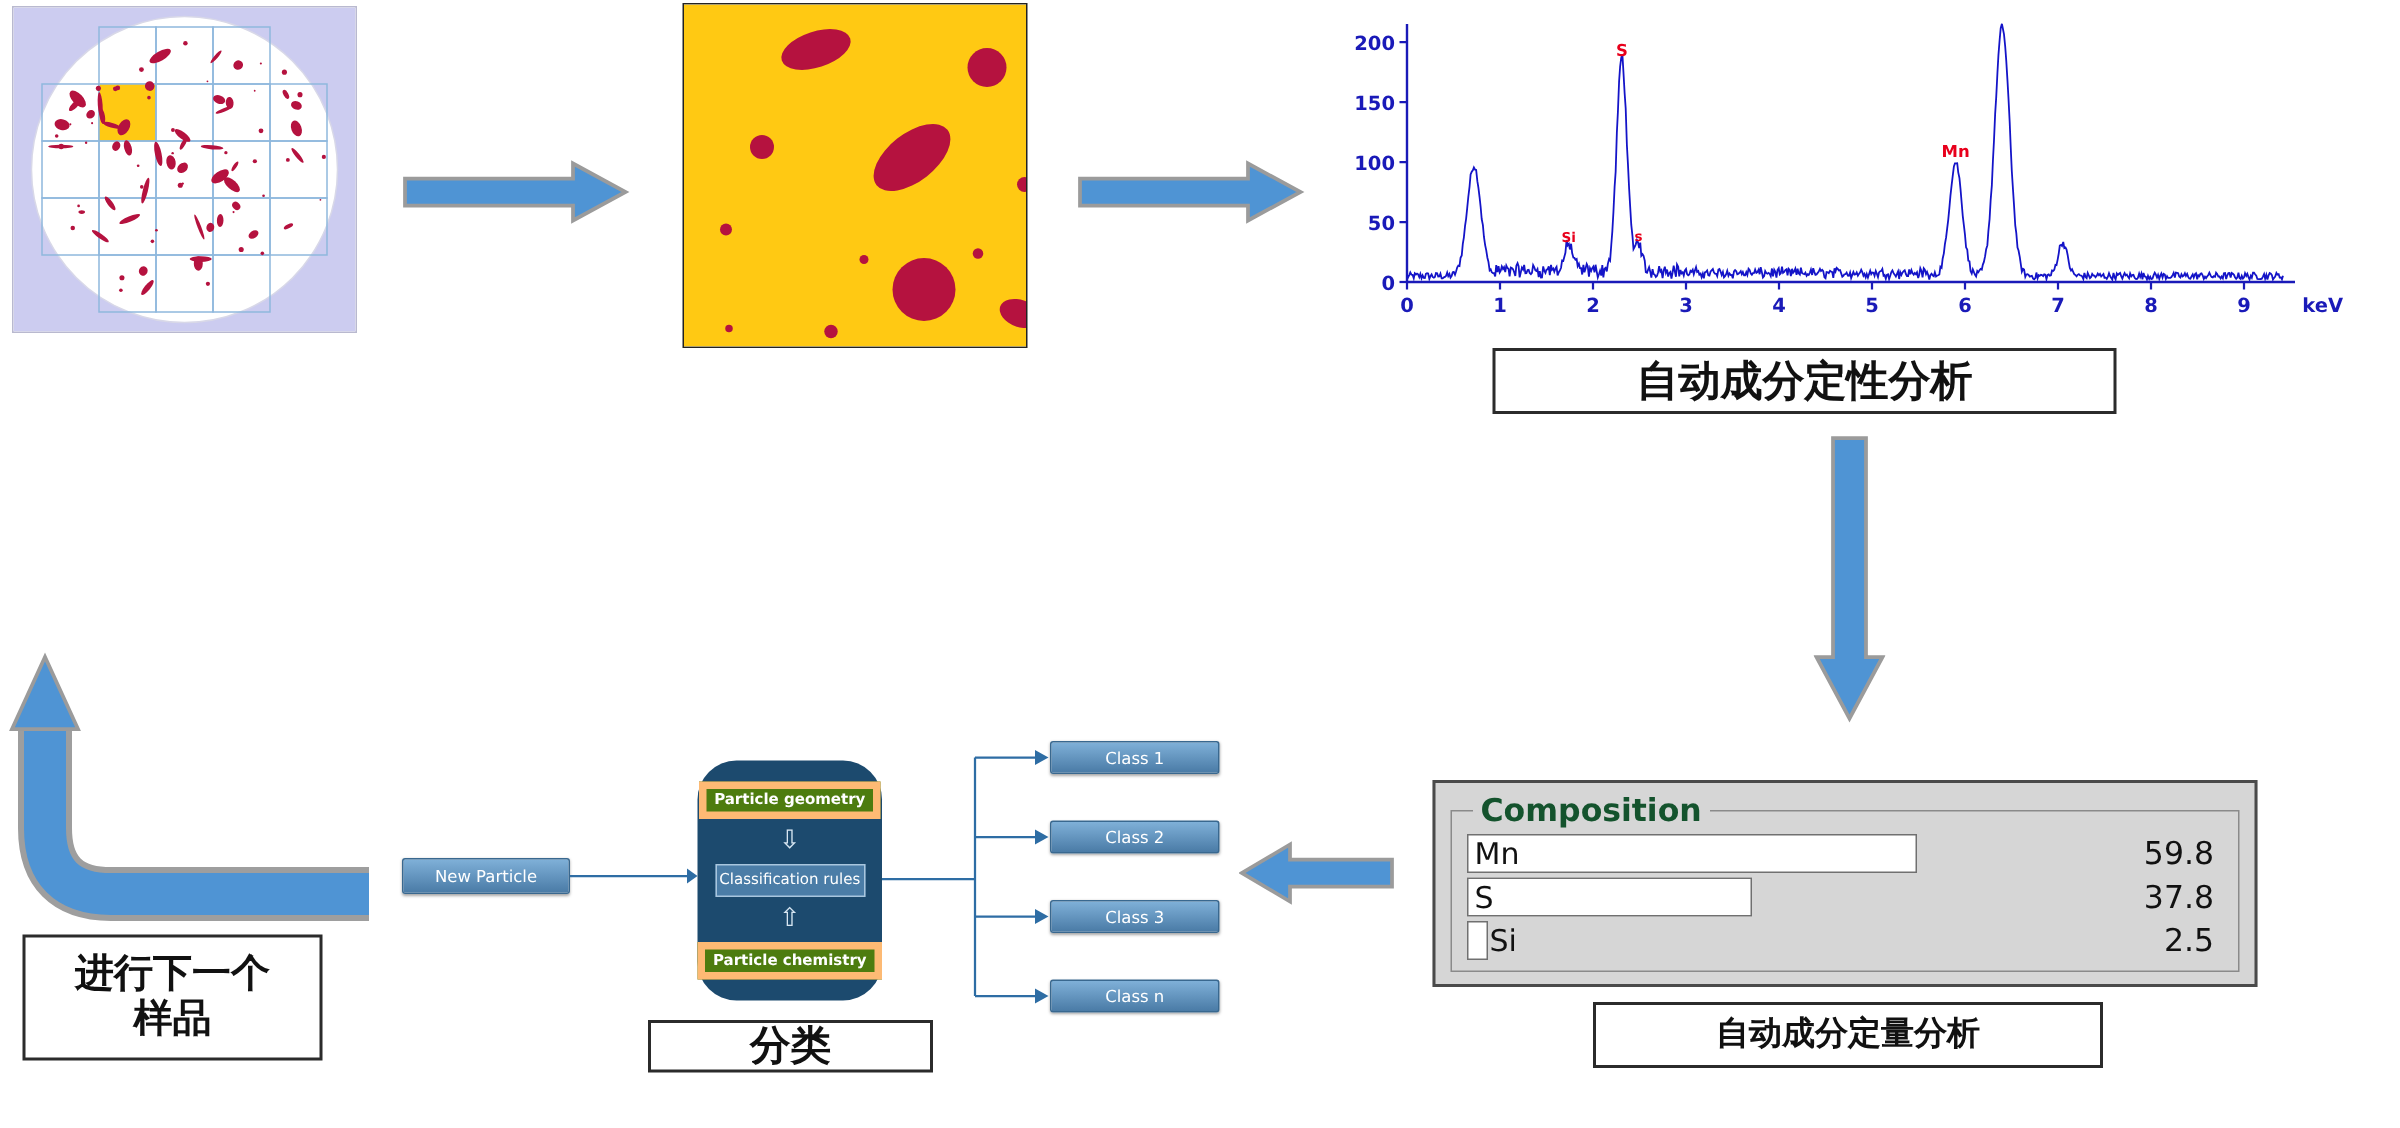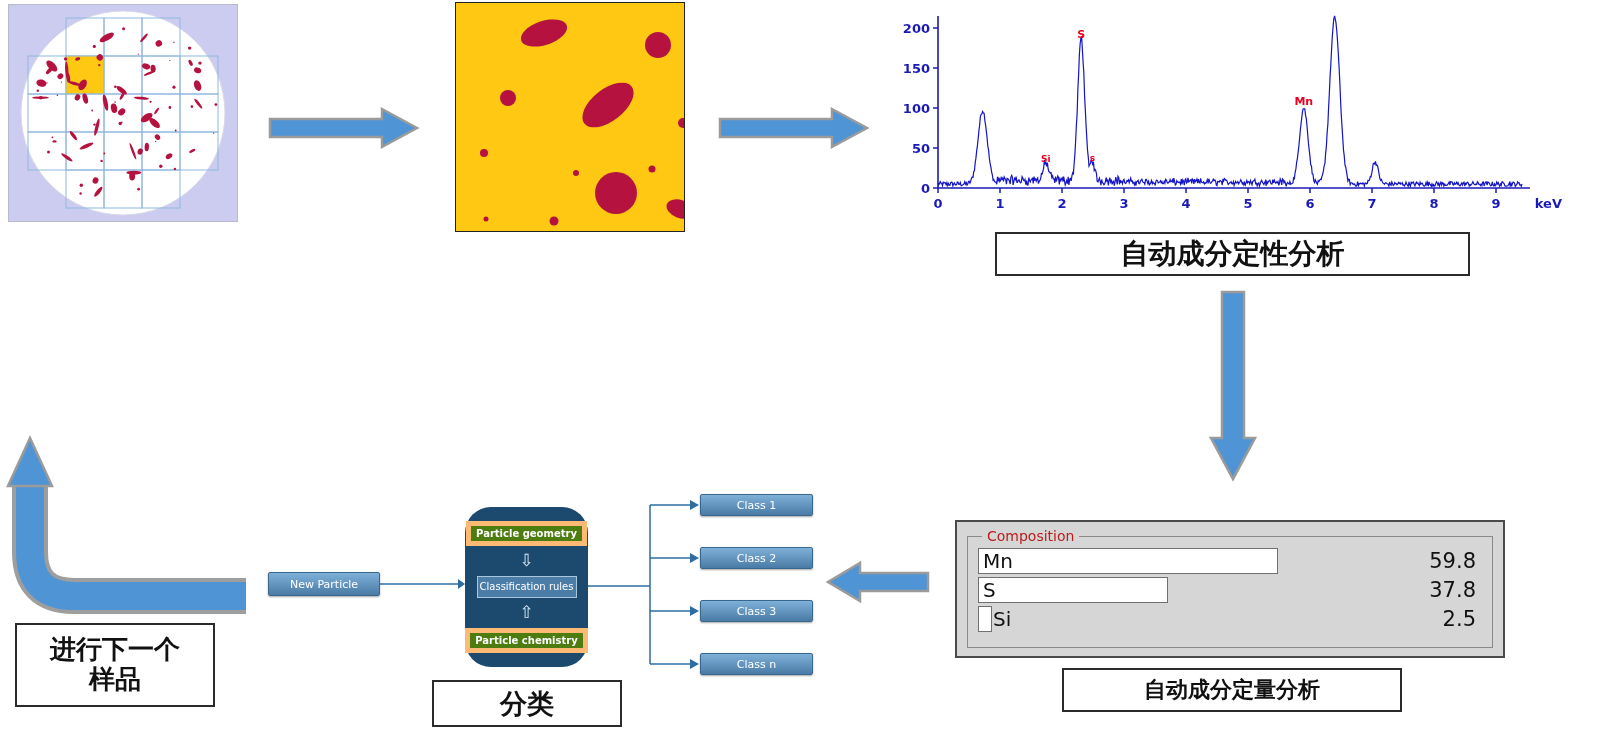--- a/index.html
+++ b/index.html
@@ -6,37 +6,37 @@
   body { font-family:"DejaVu Sans","Liberation Sans",sans-serif; background:#fff; }
   .canvas { position:relative; width:1600px; height:752px; background:#fff; overflow:hidden; }
   .abs { position:absolute; }
 
   .label-box { position:absolute; background:#fff; border:2px solid #2b2b2b; display:flex;
                flex-direction:column; align-items:center; justify-content:center;
                font-weight:700; color:#111; text-align:center; line-height:1.15; }
   .lb-divide       { left:10px;  top:228px; width:216px; height:44px; font-size:27px; }
   .lb-recognize    { left:455px; top:234px; width:234px; height:82px; font-size:27px; }
   .lb-recognize .sub { font-size:23px; color:#222; }
-  .lb-qualitative  { left:995px; top:232px; width:475px; height:44px; font-size:28px; }
+  .lb-qualitative  { left:995px; top:232px; width:416px; height:44px; font-size:28px; }
   .lb-quantitative { left:1062px;top:668px; width:340px; height:44px; font-size:22px; }
-  .lb-classify     { left:432px; top:680px; width:190px; height:47px; font-size:27px; }
+  .lb-classify     { left:432px; top:680px; width:190px; height:35px; font-size:27px; }
   .lb-next         { left:15px;  top:623px; width:200px; height:84px; font-size:26px; }
 
   .sample-image { left:8px; top:4px; width:230px; height:218px; border:1px solid #b9b9cf; }
   .bse-image    { left:455px; top:2px; width:230px; height:230px; border:1px solid #222; }
   .spectrum     { left:900px; top:2px; width:665px; height:224px; background:#fff; }
 
   .arrow-poly { fill:var(--arrow_blue,#4f94d4); stroke:#9b9b9b; stroke-width:2.5; }
   .loop-under { fill:none; stroke:#9e9e9e; stroke-width:36; }
   .loop-over  { fill:none; stroke:var(--arrow_blue,#4f94d4); stroke-width:28; }
 
   .composition-panel { left:955px; top:520px; width:550px; height:138px; background:#d6d6d6;
                        border:2px solid #4a4a4a; padding:6px 10px 8px 10px; }
   .comp-group { border:1px solid #8a8a8a; height:100%; padding:1px 10px 4px 10px; }
-  .comp-group legend { font-size:14px; padding:0 5px; margin-left:4px; color:#b91c1c; font-weight:400; }
+  .comp-group legend { font-size:21px; padding:0 5px; margin-left:4px; color:#14532d; font-weight:700; }
   .comp-row { display:flex; align-items:center; margin:3px 0; height:26px; }
   .comp-field { background:#fff; border:1px solid #707070; height:26px; font-size:20px; color:#111;
                 display:flex; align-items:center; padding:0 4px; overflow:visible; white-space:nowrap; }
   .w-mn { width:300px; } .w-s { width:190px; } .w-si { width:14px; padding:0; }
   .comp-el-out { font-size:20px; color:#111; margin-left:1px; }
   .comp-val { margin-left:auto; font-size:21px; color:#111; padding-right:6px; }
 
   .node { background:linear-gradient(180deg,#7fb0d8,var(--class_blue_dark,#4a7ba6));
           border:1px solid #39688f; border-radius:2px; color:#fff; font-size:11px;
           display:flex; align-items:center; justify-content:center;

